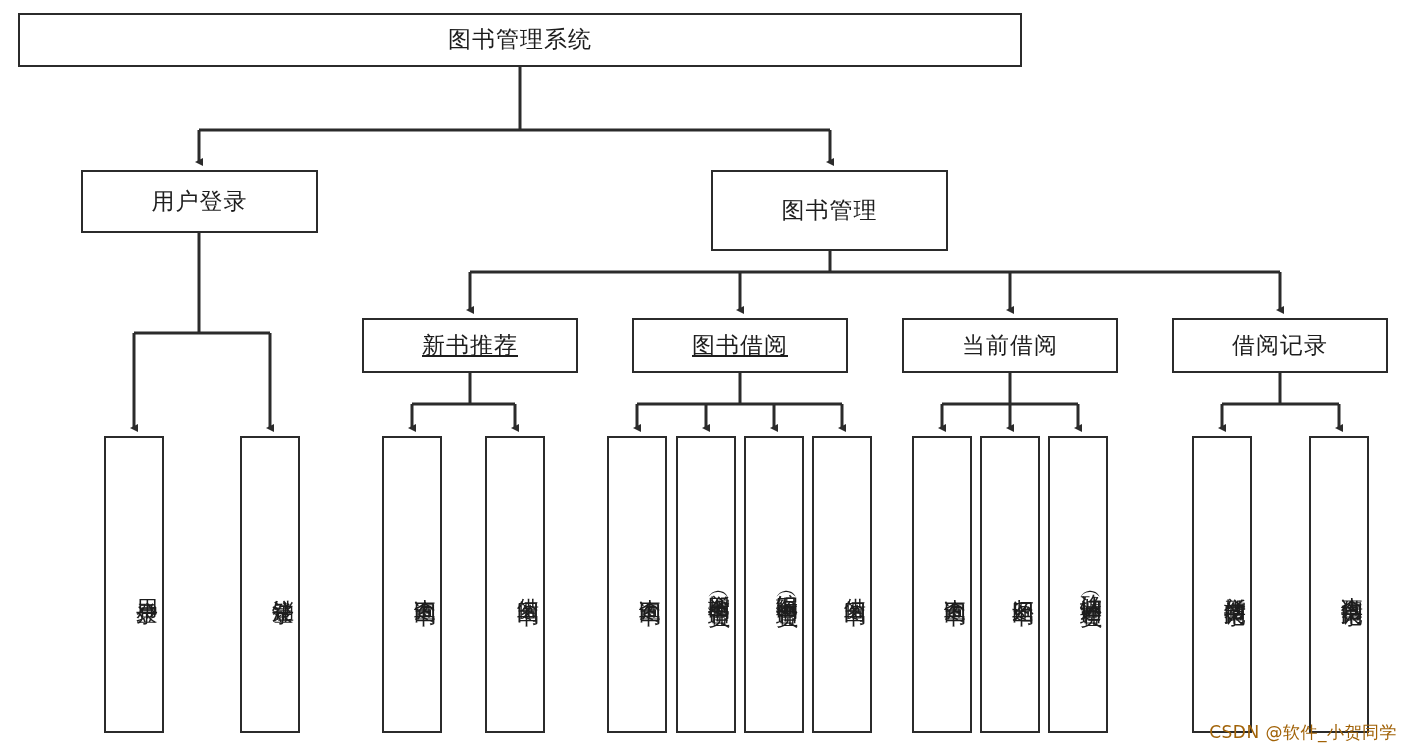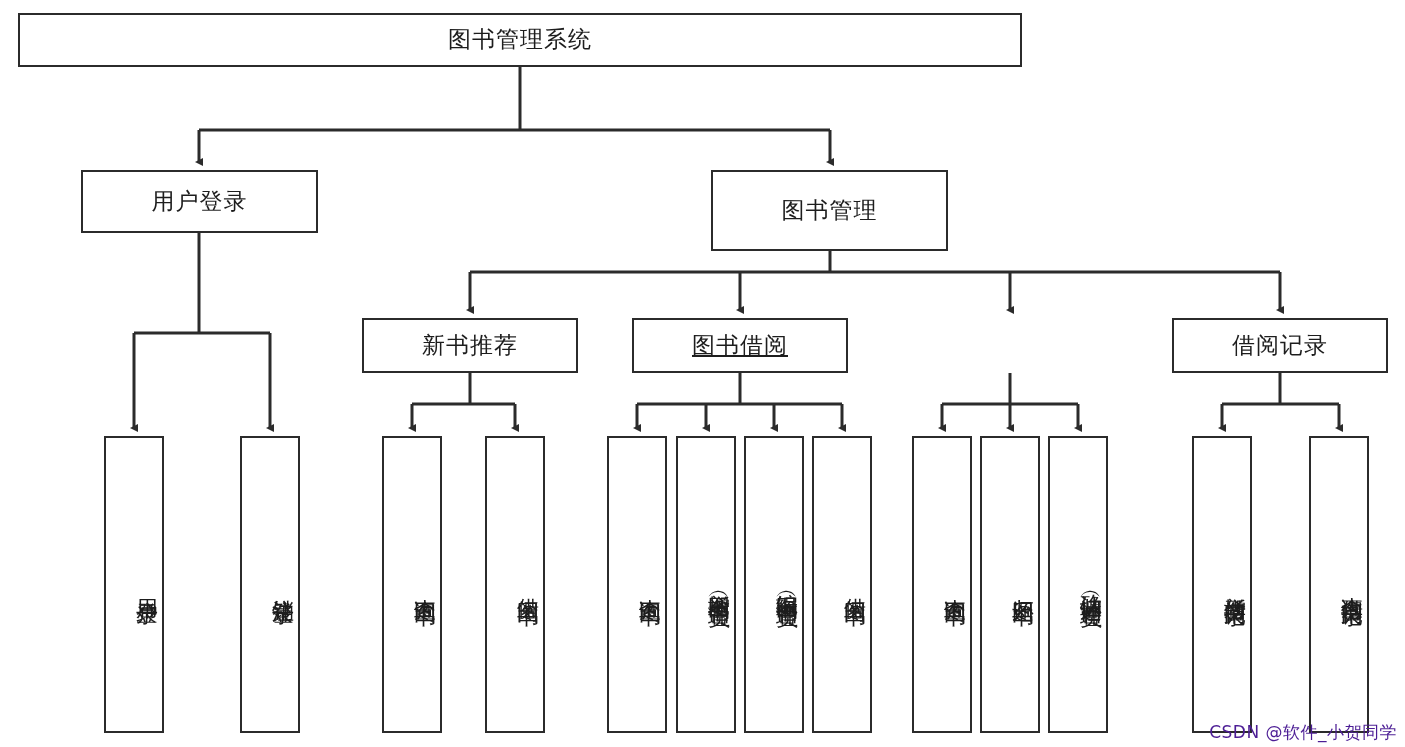--- a/index.html
+++ b/index.html
@@ -17,21 +17,21 @@
   }
   .node.h{font-size:23px;line-height:1.1;letter-spacing:1px;}
   .node.v{
     writing-mode:vertical-rl;text-orientation:upright;
     font-size:22px;line-height:1.32;letter-spacing:2px;
     padding:10px 0;align-items:flex-start;justify-content:center;
   }
   .node.root{font-size:23px;}
   #watermark{
     position:absolute;right:8px;bottom:3px;
-    font-size:17px;color:#4c1d95;letter-spacing:.5px;
+    font-size:17px;color:#a16207;letter-spacing:.5px;
     white-space:nowrap;pointer-events:none;
   }
 </style>
 </head>
 <body>
 
 <div id="stage">
 
   <svg id="edges" viewBox="0 0 1405 747" width="1405" height="747" aria-hidden="true">
     <defs>
@@ -82,24 +82,25 @@
       <path d="M1339,404 L1339,428" marker-end="url(#arw)"></path>
     </g>
   </svg>
 
   <div class="node h root" style="left:18px;top:13px;width:1004px;height:54px;">图书管理系统</div>
 
   <div class="node h" style="left:81px;top:170px;width:237px;height:63px;">用户登录</div>
 
   <div class="node h" style="left:711px;top:170px;width:237px;height:81px;">图书管理</div>
 
-  <div class="node h" style="left:362px;top:318px;width:216px;height:55px;">新书推荐</div>
+  <div class="node h" style="left:362px;top:318px;width:216px;height:55px;text-decoration:underline;">新书推荐</div>
 
   <div class="node h" style="left:632px;top:318px;width:216px;height:55px;text-decoration:underline;">图书借阅</div>
 
+  <div class="node h" style="left:902px;top:318px;width:216px;height:55px;">当前借阅</div>
 
   <div class="node h" style="left:1172px;top:318px;width:216px;height:55px;">借阅记录</div>
 
   <div class="node v" style="left:104px;top:436px;width:60px;height:297px;">用户登录</div>
 
   <div class="node v" style="left:240px;top:436px;width:60px;height:297px;">注销登录</div>
 
   <div class="node v" style="left:382px;top:436px;width:60px;height:297px;">查询图书</div>
 
   <div class="node v" style="left:485px;top:436px;width:60px;height:297px;">借阅图书</div>

